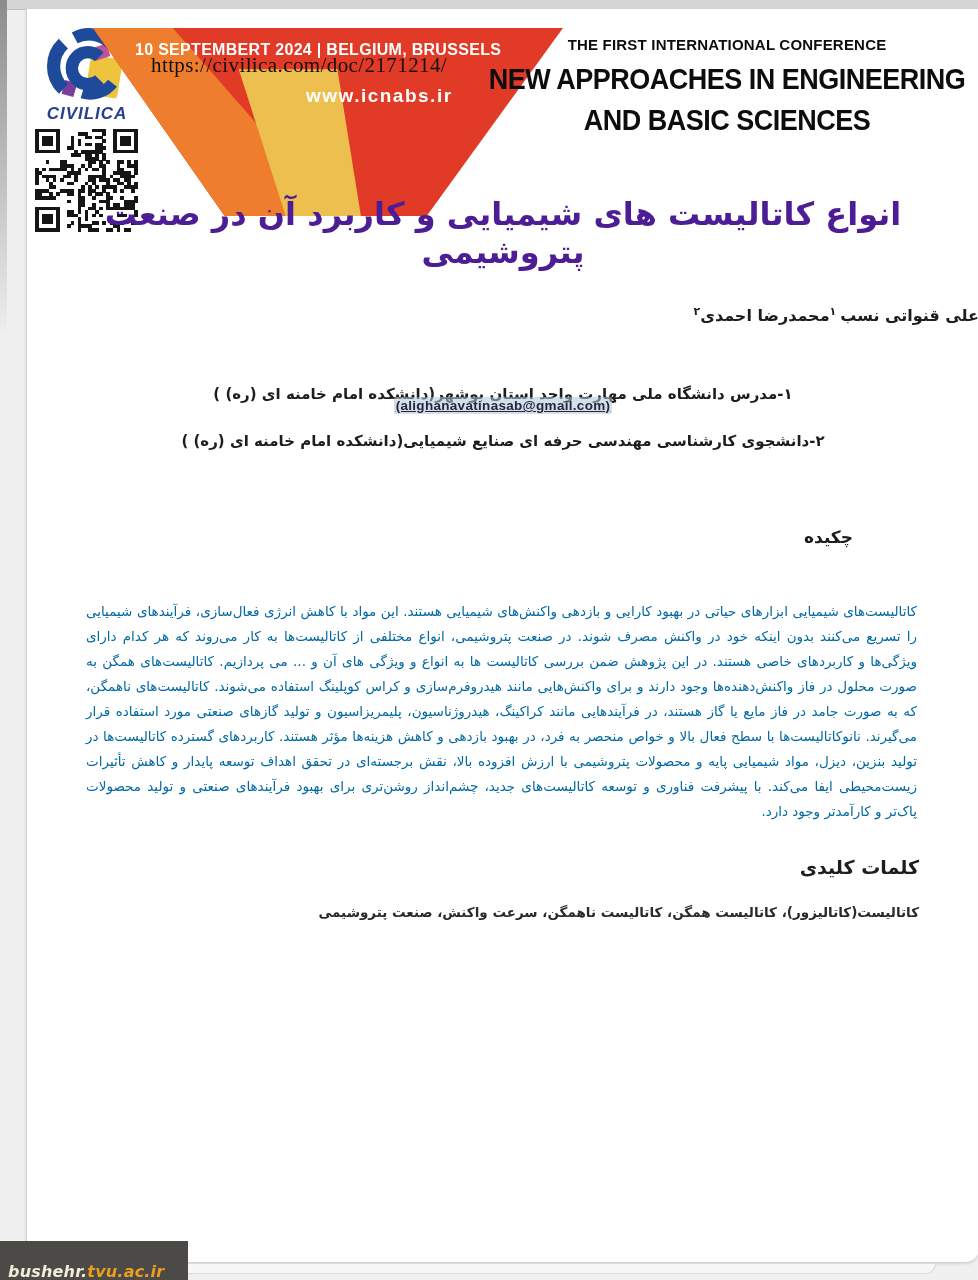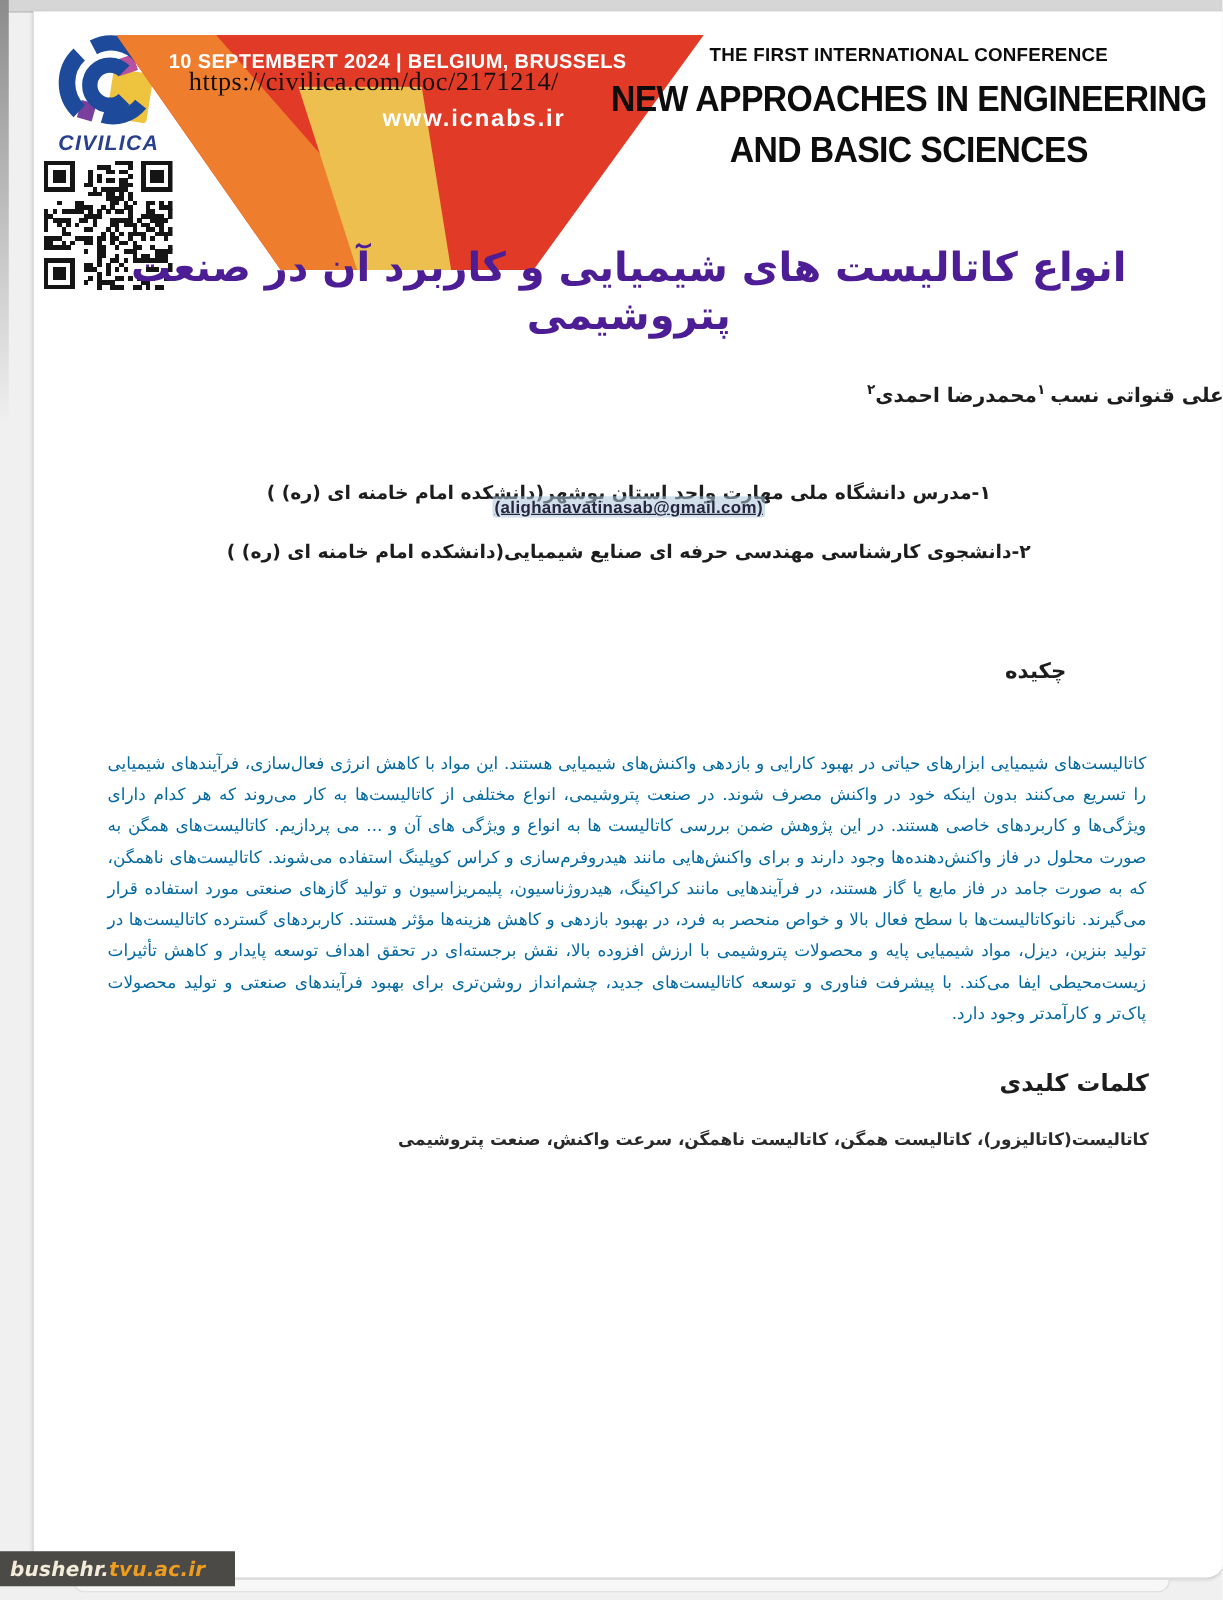--- a/index.html
+++ b/index.html
@@ -70,22 +70,22 @@
   .abs-head{position:absolute;right:126px;top:518px;font-size:17px;font-weight:bold;margin-left:28px;}
   .abstract{
     position:absolute;right:62px;top:590px;width:831px;
     font-size:13.5px;line-height:25px;text-align:justify;color:#0369a1;
   }
   .kw-head{position:absolute;right:60px;top:847px;font-size:19px;font-weight:bold;}
   .keywords{position:absolute;right:60px;top:895px;font-size:13.5px;font-weight:bold;color:#2a2a2a;}
 
   
   .badge{
-    position:absolute;left:0;top:1241px;height:28px;z-index:9;
-    background:#4b4a46;display:flex;align-items:center;padding:0 24px 0 8px;
+    position:absolute;left:0;top:1241px;height:40px;z-index:9;
+    background:#4b4a46;display:flex;align-items:flex-end;padding:0 24px 0 8px;
     font-family:"DejaVu Sans",sans-serif;font-style:italic;font-weight:bold;font-size:16px;letter-spacing:.2px;
   }
   .badge .w1{color:#f3ecd9;}
   .badge .w2{color:#ee9d1f;}
 </style>
 </head>
 <body>
 
 <div class="top-strip"></div>
 <div class="left-shade"></div>

